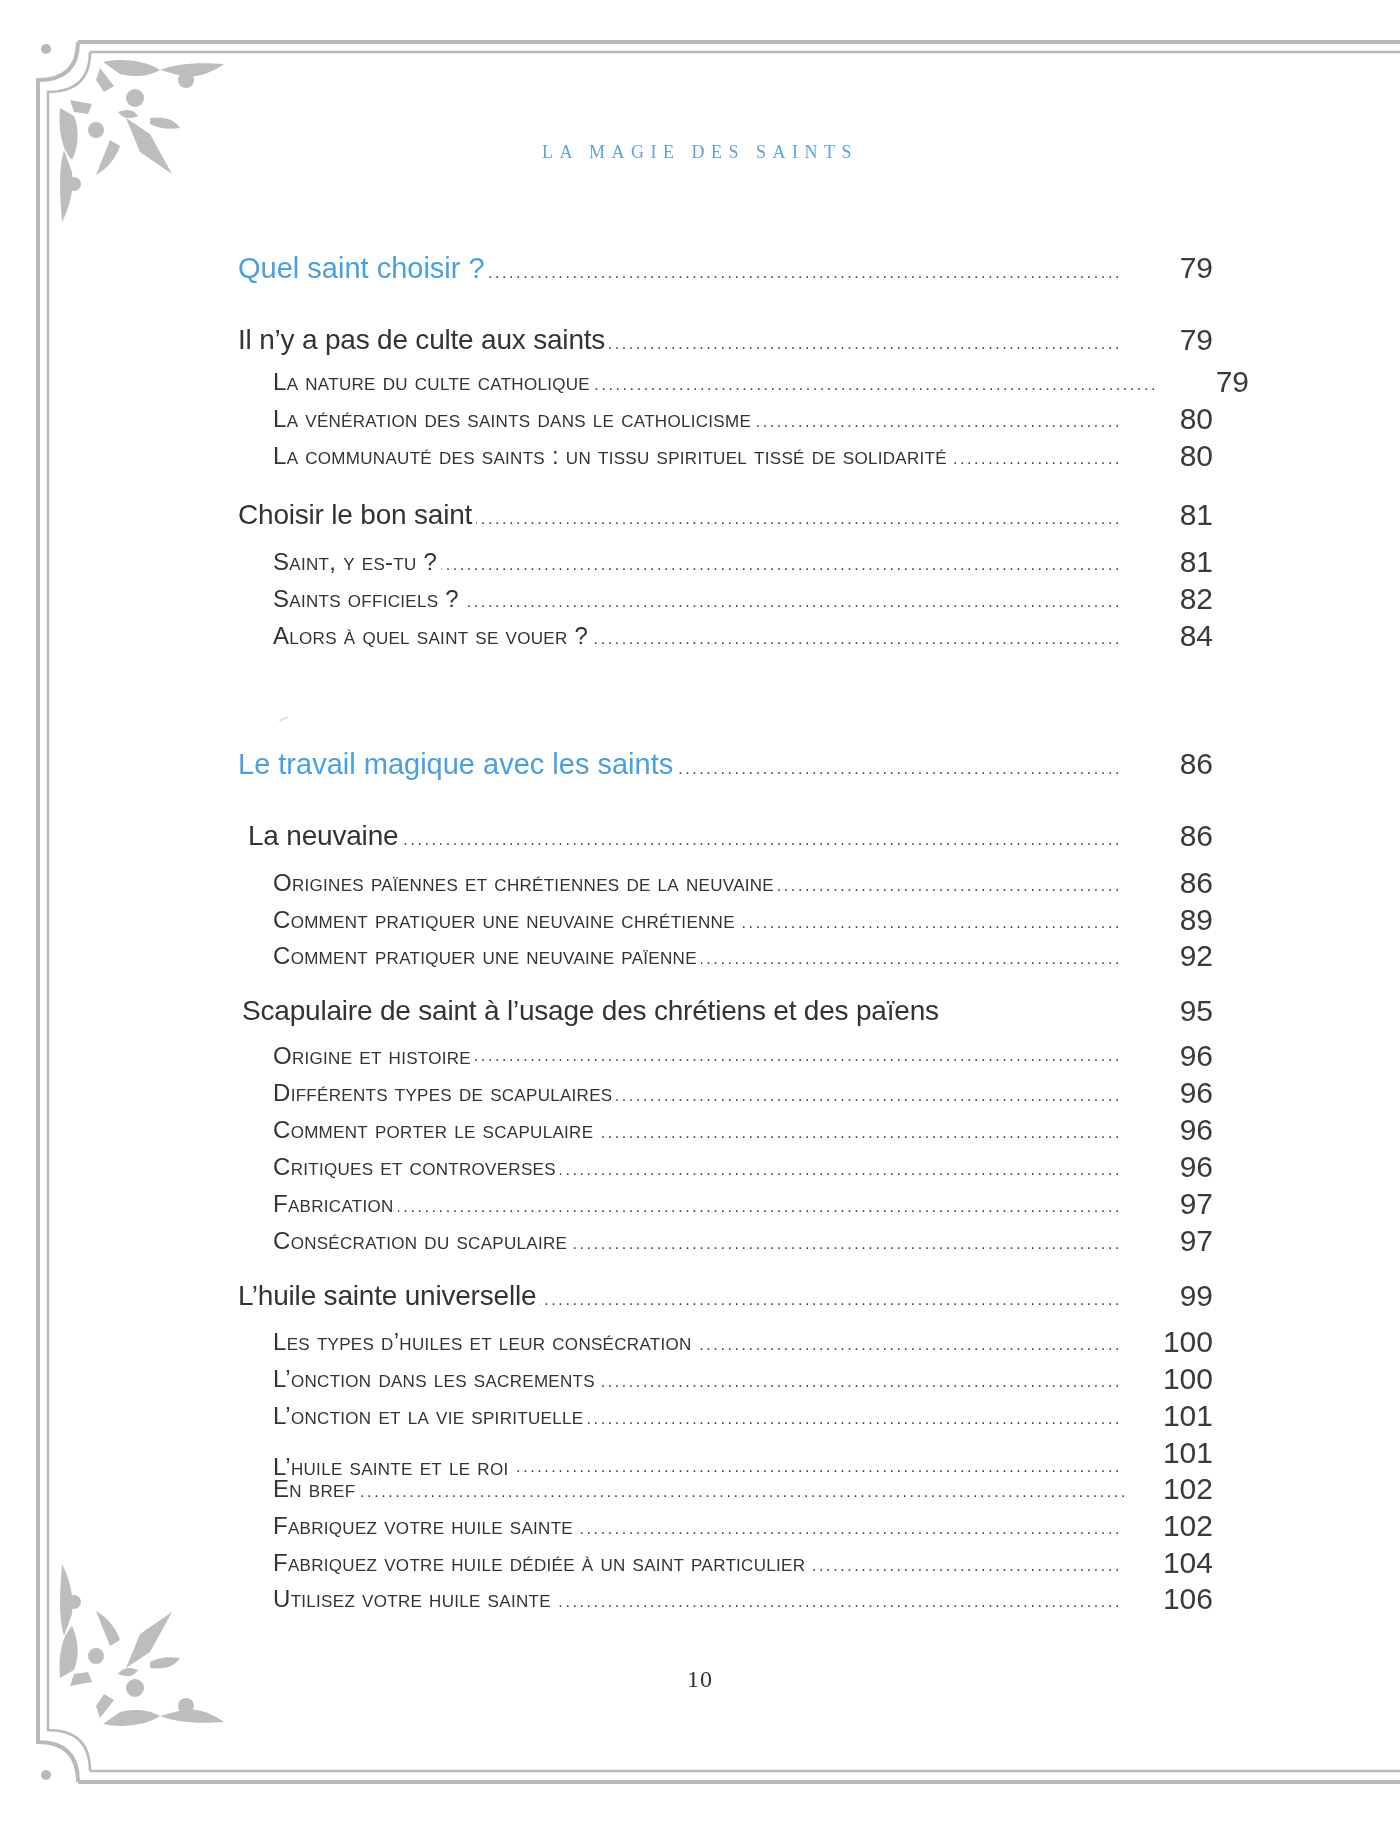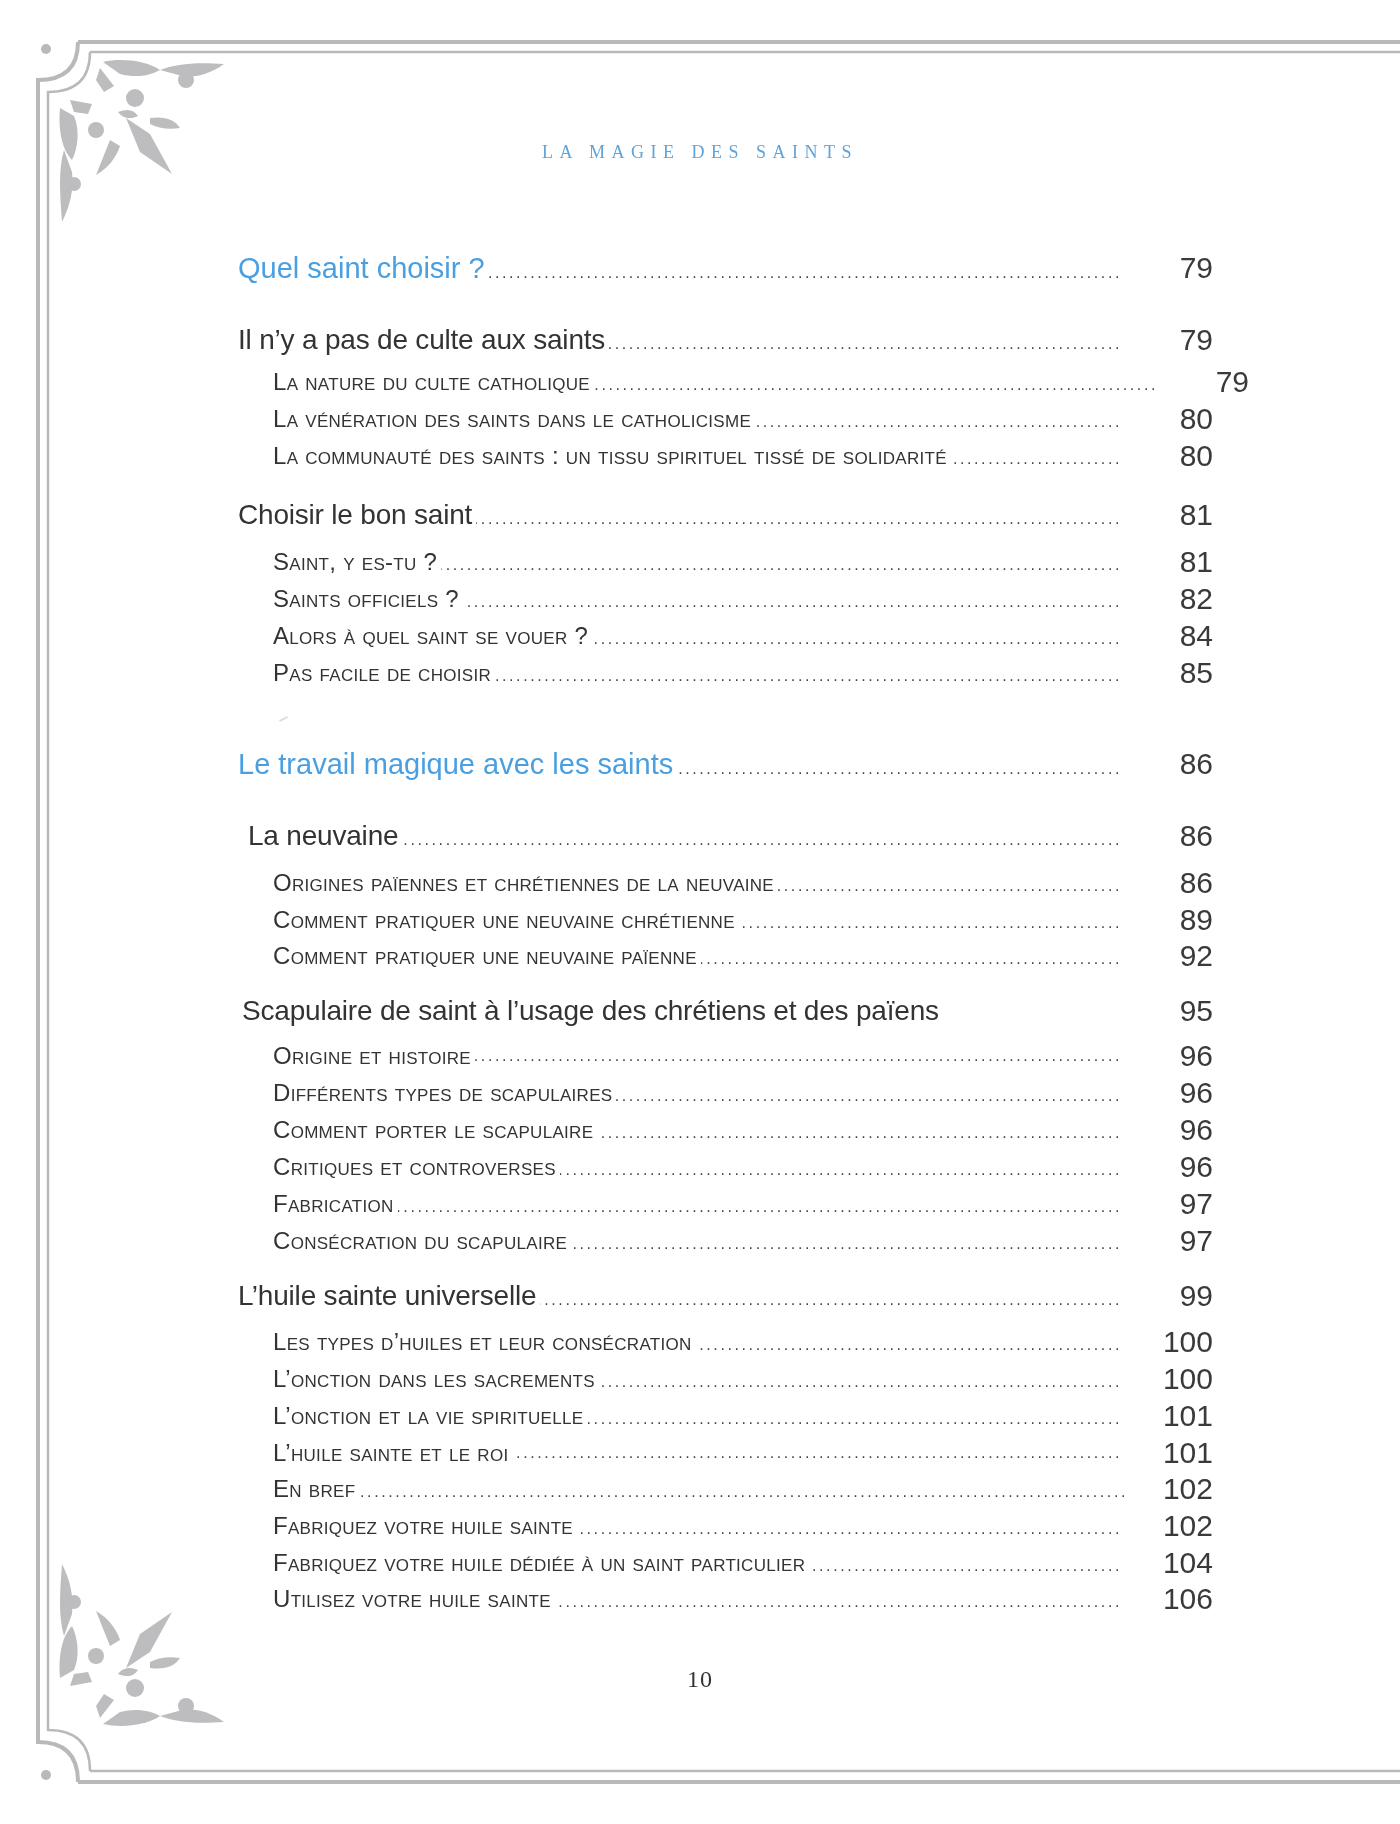--- a/index.html
+++ b/index.html
@@ -140,27 +140,20 @@
       </div>
       <span class="num" style="top: 0px; line-height: 40px;">82</span>
     </div>
     <div class="row lvl2" style="top: 616px; height: 40px;">
       <div style="position: absolute; left: 273px; right: 278px; top: 0px; height: 40px; display: flex; align-items: baseline; line-height: 40px;">
         <span class="title" style="font-size: 24px;">Alors à quel saint se vouer ?</span>
         <span class="leader" style="text-align: right; direction: rtl;"></span>
       </div>
       <span class="num" style="top: 0px; line-height: 40px;">84</span>
     </div>
-    <div class="row lvl2" style="top: 653px; height: 40px;">
-      <div style="position: absolute; left: 273px; right: 278px; top: 0px; height: 40px; display: flex; align-items: baseline; line-height: 40px;">
-        <span class="title" style="font-size: 24px;">Pas facile de choisir</span>
-        <span class="leader" style="text-align: right; direction: rtl;"></span>
-      </div>
-      <span class="num" style="top: 0px; line-height: 40px;">85</span>
-    </div>
     <div class="row lvl0" style="top: 744px; height: 40px;">
       <div style="position: absolute; left: 238px; right: 278px; top: 0px; height: 40px; display: flex; align-items: baseline; line-height: 40px;">
         <span class="title" style="font-size: 29px;">Le travail magique avec les saints</span>
         <span class="leader" style="text-align: right; direction: rtl;"></span>
       </div>
       <span class="num" style="top: 0px; line-height: 40px;">86</span>
     </div>
     <div class="row lvl1" style="top: 816px; height: 40px;">
       <div style="position: absolute; left: 248px; right: 278px; top: 0px; height: 40px; display: flex; align-items: baseline; line-height: 40px;">
         <span class="title" style="font-size: 28px;">La neuvaine</span>
@@ -260,21 +253,21 @@
       <span class="num" style="top: 0px; line-height: 40px;">100</span>
     </div>
     <div class="row lvl2" style="top: 1396px; height: 40px;">
       <div style="position: absolute; left: 273px; right: 278px; top: 0px; height: 40px; display: flex; align-items: baseline; line-height: 40px;">
         <span class="title" style="font-size: 24px;">L’onction et la vie spirituelle</span>
         <span class="leader" style="text-align: right; direction: rtl;"></span>
       </div>
       <span class="num" style="top: 0px; line-height: 40px;">101</span>
     </div>
     <div class="row lvl2" style="top: 1433px; height: 40px;">
-      <div style="position: absolute; left: 273px; right: 278px; top: 0px; height: 40px; display: flex; align-items: flex-start; line-height: 40px;">
+      <div style="position: absolute; left: 273px; right: 278px; top: 14px; height: 40px; display: flex; align-items: flex-start; line-height: 40px;">
         <span class="title" style="font-size: 24px;">L’huile sainte et le roi</span>
         <span class="leader" style="text-align: right; direction: rtl;"></span>
       </div>
       <span class="num" style="top: 0px; line-height: 40px;">101</span>
     </div>
     <div class="row lvl2" style="top: 1469px; height: 40px;">
       <div style="position: absolute; left: 273px; right: 272px; top: 0px; height: 40px; display: flex; align-items: baseline; line-height: 40px;">
         <span class="title" style="font-size: 24px;">En bref</span>
         <span class="leader" style="text-align: right; direction: rtl;"></span>
       </div>

